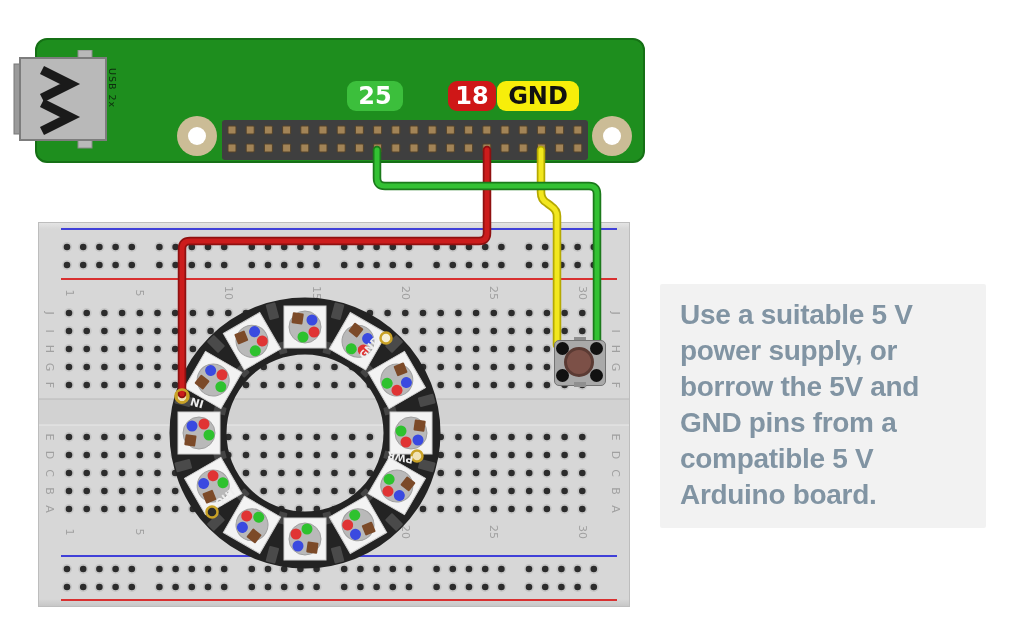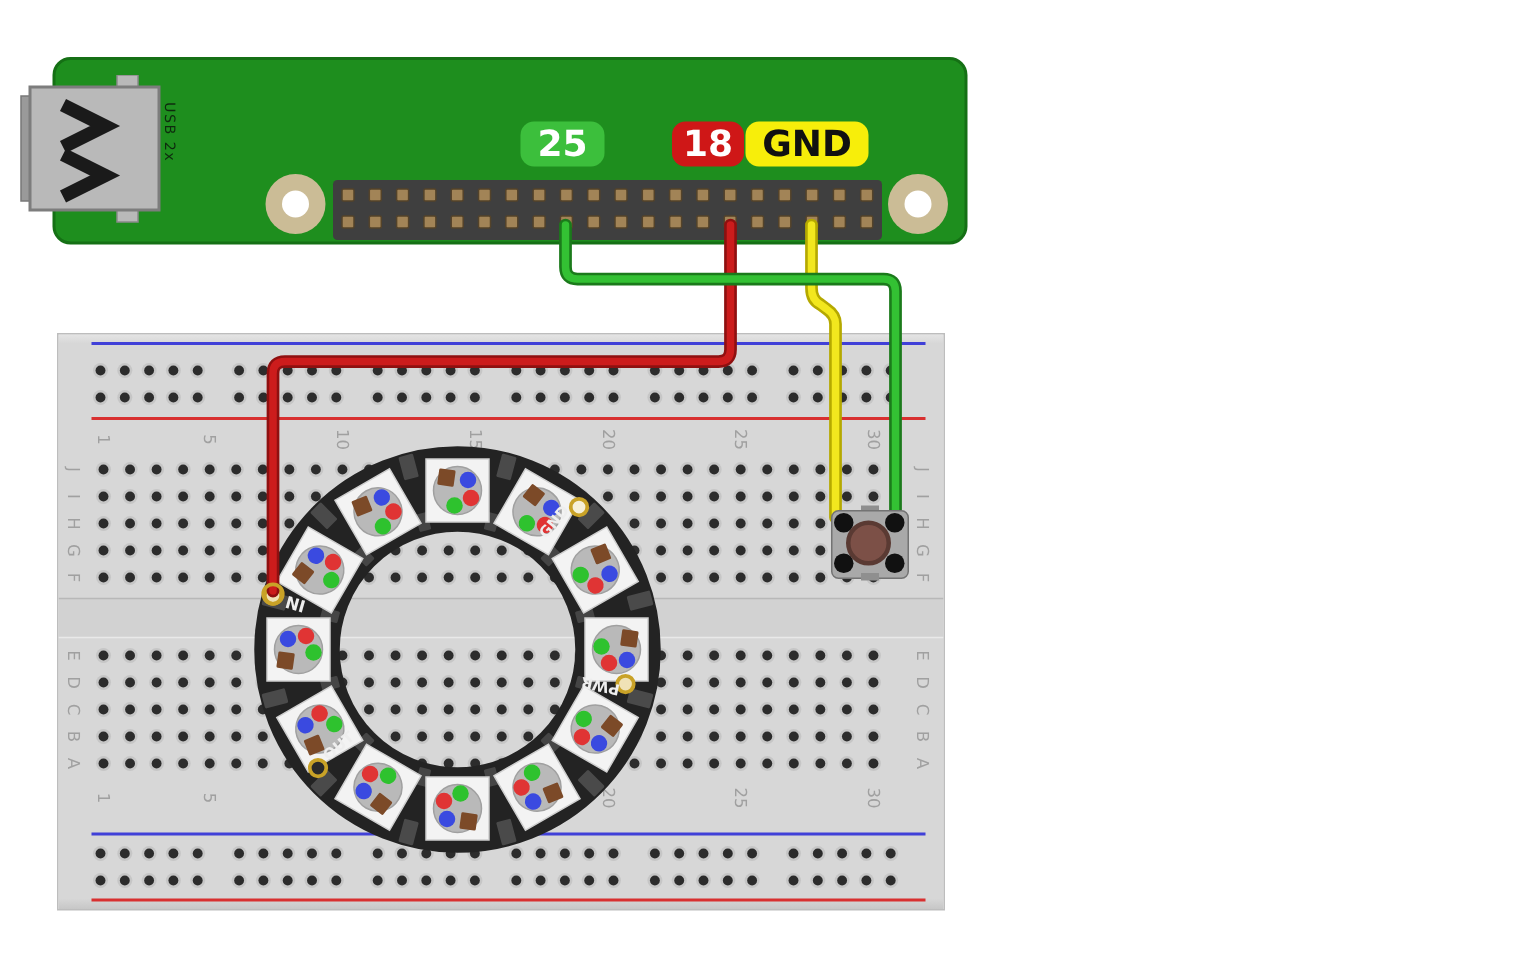--- a/index.html
+++ b/index.html
@@ -1206,14 +1206,22 @@
     <div class="tab" style="top:-1px;"></div>
     <div class="body"></div>
     <div class="tab" style="bottom:-1px;"></div>
     <div class="pin" style="left:2px;top:4px;"></div>
     <div class="pin" style="left:36px;top:4px;"></div>
     <div class="pin" style="left:2px;top:31px;"></div>
     <div class="pin" style="left:36px;top:31px;"></div>
     <div class="plunger"></div>
   </div>
 
+  <div class="abs" id="note-box">
+    <div id="note-text">Use a suitable 5 V
+power supply, or
+borrow the 5V and
+GND pins from a
+compatible 5 V
+Arduino board.</div>
+  </div>
 
 </div>
 
 </body></html>

